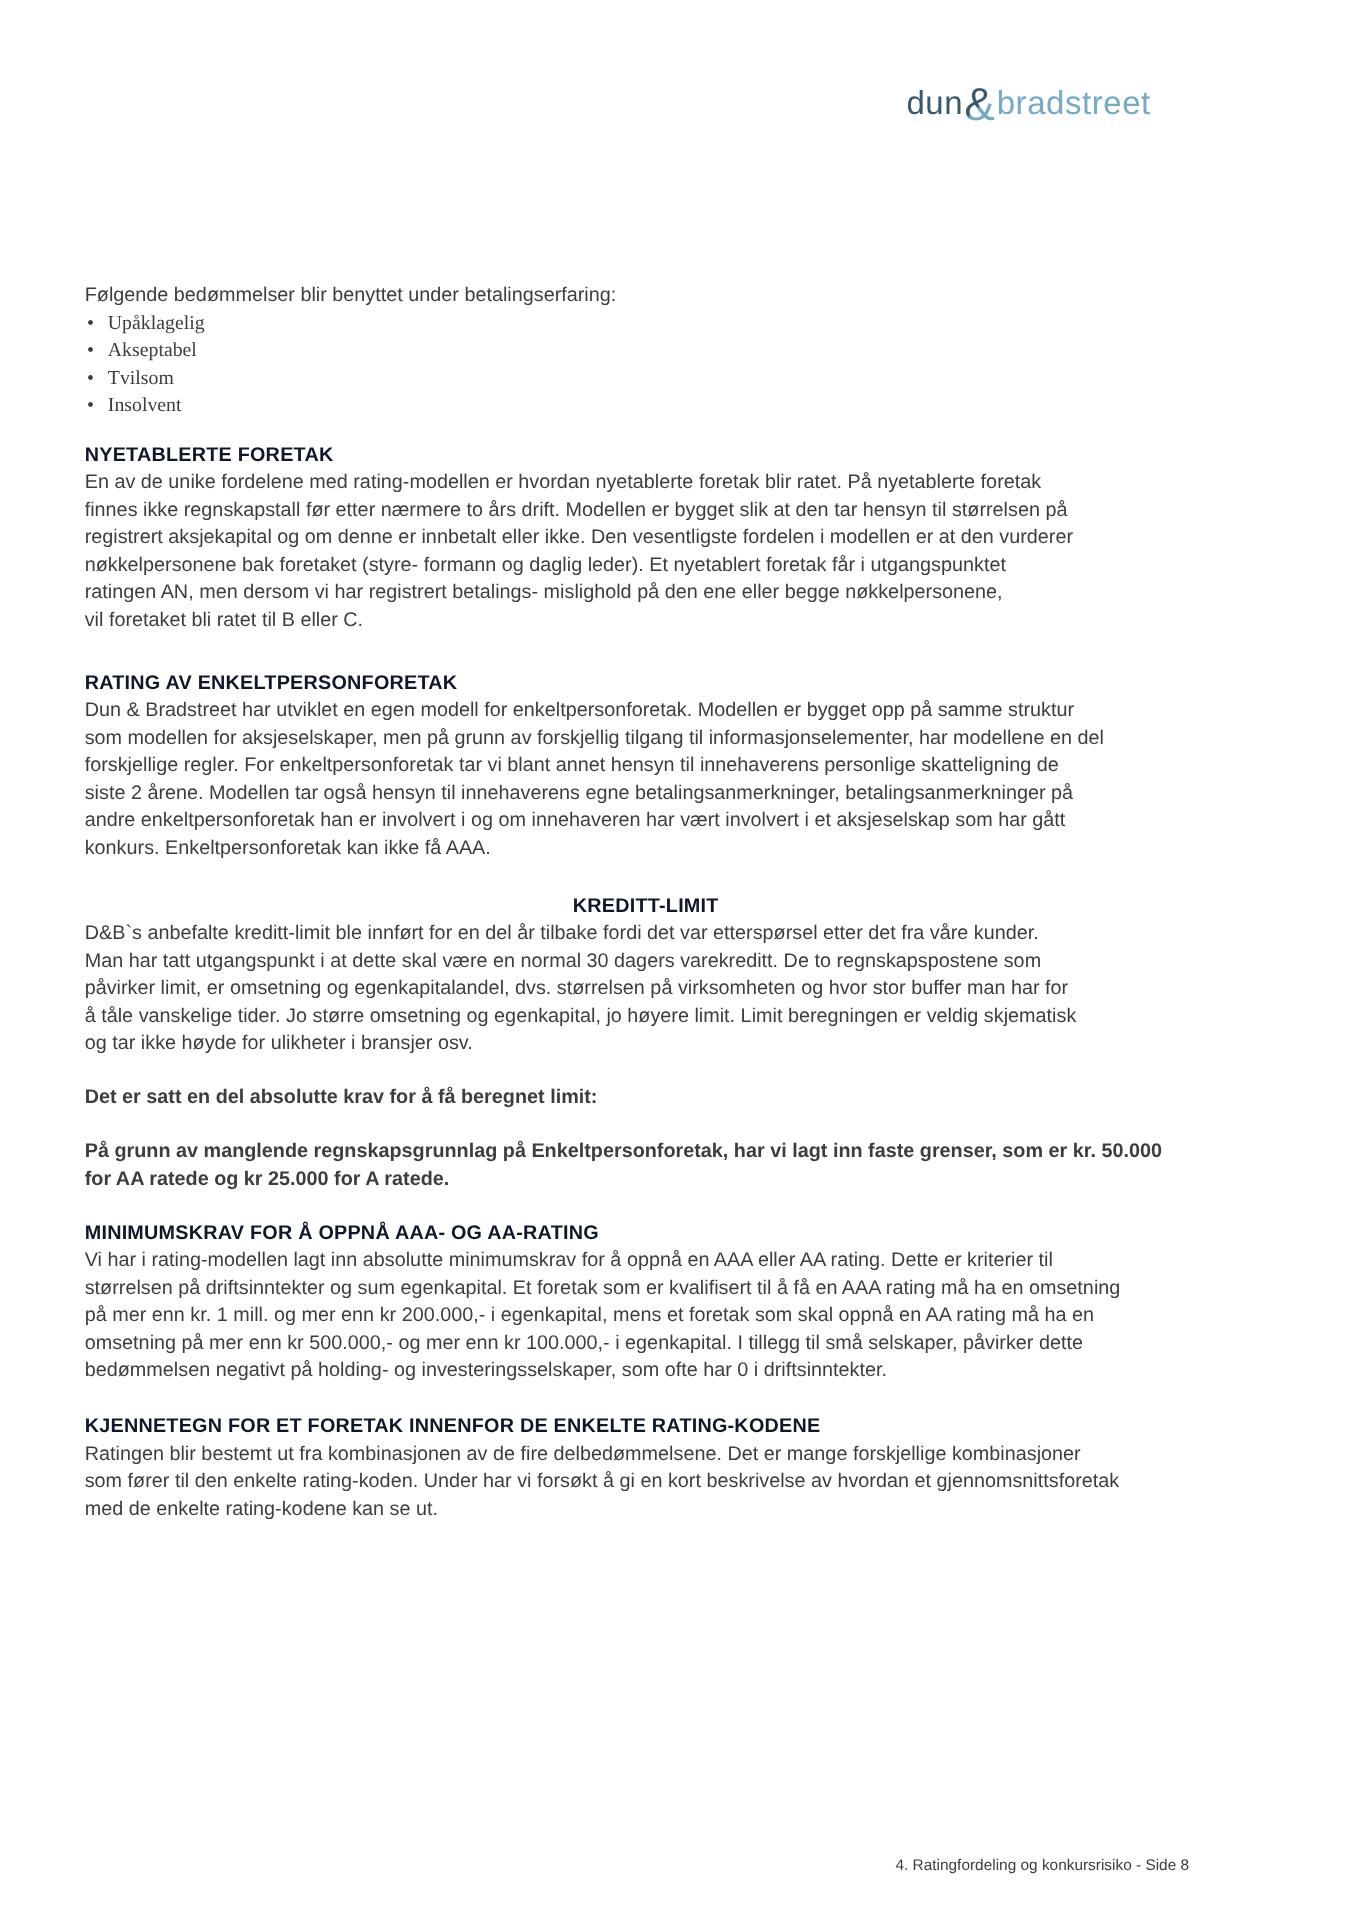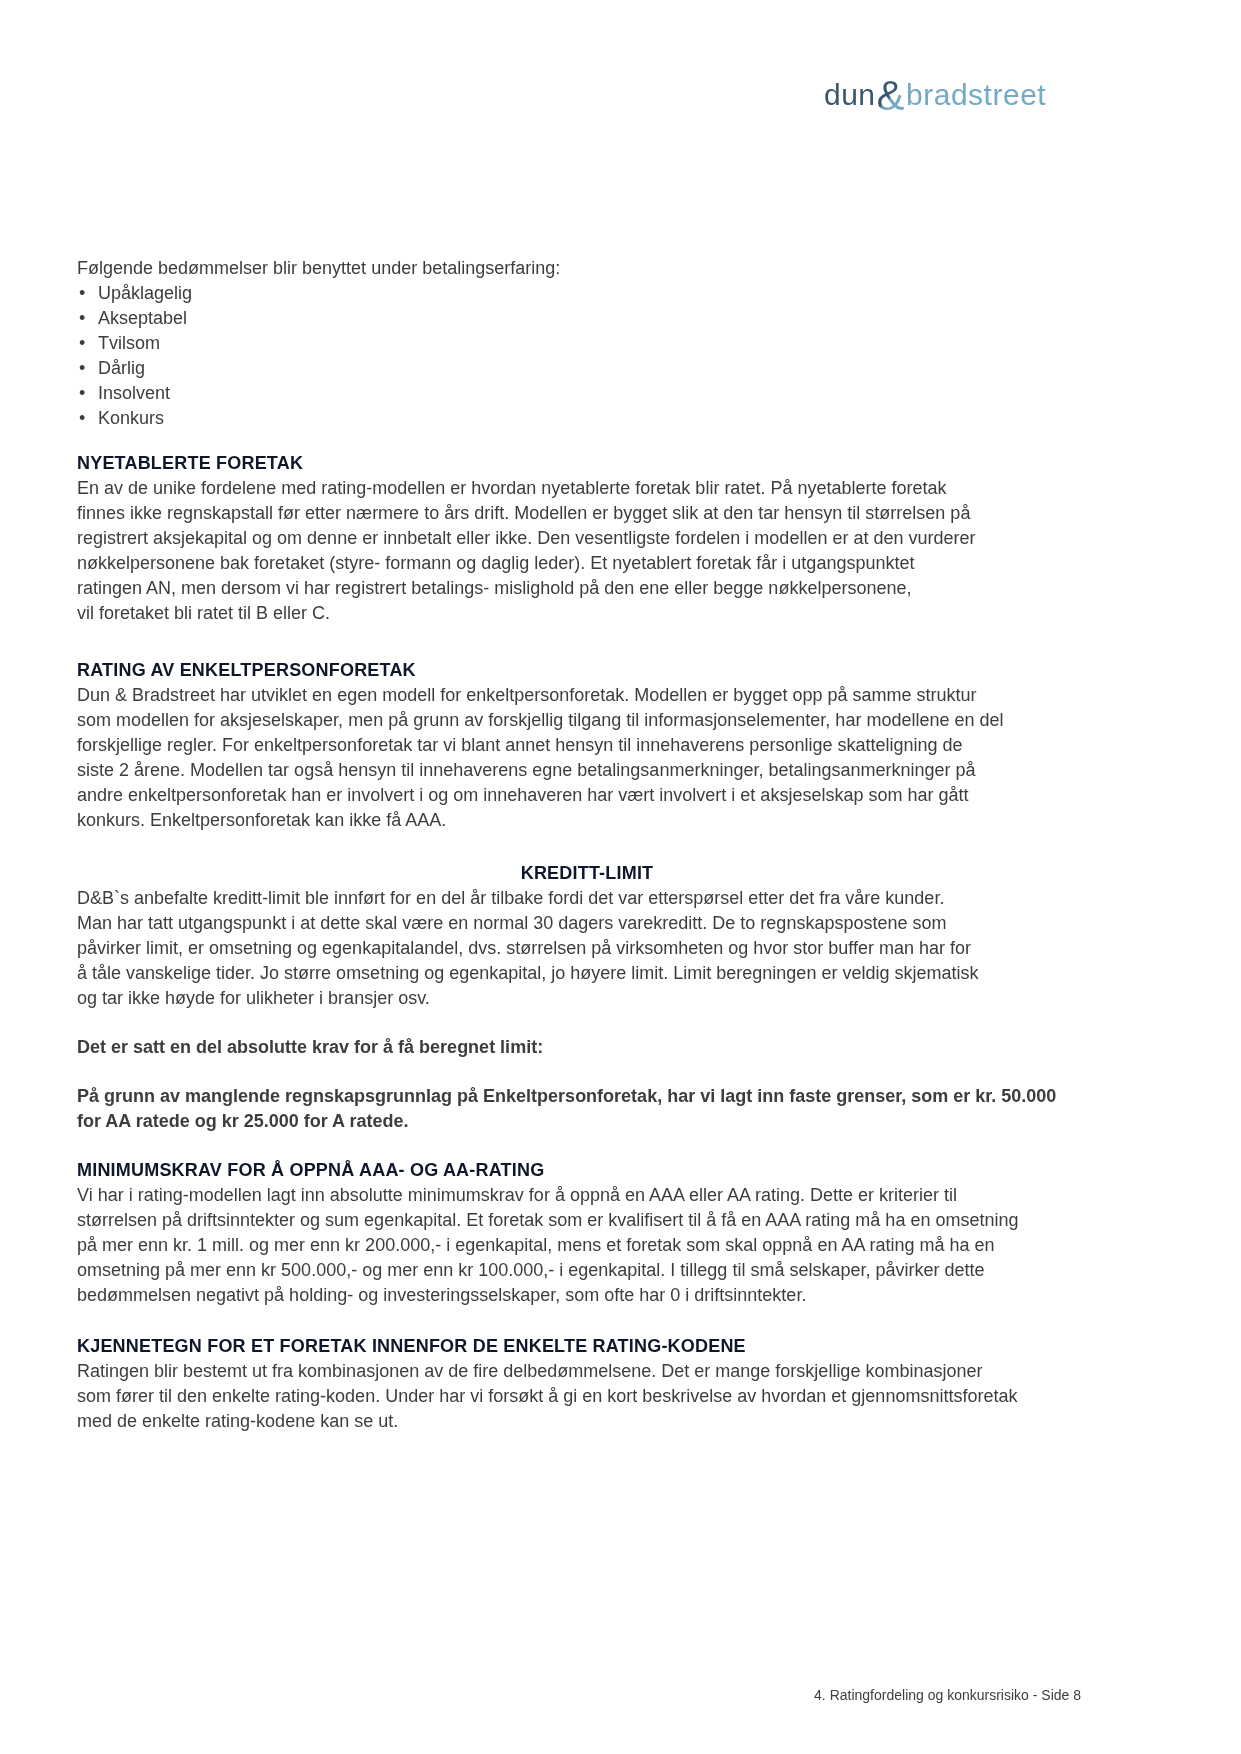--- a/index.html
+++ b/index.html
@@ -46,21 +46,21 @@
   .content p, .content h2, .content ul, .content li { margin: 0; padding: 0; }
   h2.sec-heading {
     font-size: 18px;
     line-height: 25px;
     font-weight: bold;
     color: #0f172a;
     letter-spacing: 0.2px;
   }
   .para { white-space: pre-line; }
   .bullets { list-style: none; }
-  .bullets li { position: relative; padding-left: 21px; }
+  .bullets li { position: relative; padding-left: 21px; font-family: Liberation Serif, serif; }
   .bullets li::before {
     content: "\2022";
     position: absolute;
     left: 2px;
     color: #3d3d3d;
   }
   .mt20 { margin-top: 20px !important; }
   .mt24 { margin-top: 24px !important; font-weight: bold; }
   .mt26 { margin-top: 26px !important; }
   .mt28 { margin-top: 28px !important; text-align: center; }
@@ -84,23 +84,21 @@
   </div>
 
   <div class="content">
 
     <p class="lead">Følgende bedømmelser blir benyttet under betalingserfaring:</p>
 
     <ul class="bullets">
       <li>Upåklagelig</li>
       <li>Akseptabel</li>
       <li>Tvilsom</li>
-      <li>Dårlig</li>
       <li>Insolvent</li>
-      <li>Konkurs</li>
     </ul>
 
     <h2 class="sec-heading mt20">NYETABLERTE FORETAK</h2>
     <p class="para">En av de unike fordelene med rating-modellen er hvordan nyetablerte foretak blir ratet. På nyetablerte foretak
 finnes ikke regnskapstall før etter nærmere to års drift. Modellen er bygget slik at den tar hensyn til størrelsen på
 registrert aksjekapital og om denne er innbetalt eller ikke. Den vesentligste fordelen i modellen er at den vurderer
 nøkkelpersonene bak foretaket (styre- formann og daglig leder). Et nyetablert foretak får i utgangspunktet
 ratingen AN, men dersom vi har registrert betalings- mislighold på den ene eller begge nøkkelpersonene,
 vil foretaket bli ratet til B eller C.</p>
 

